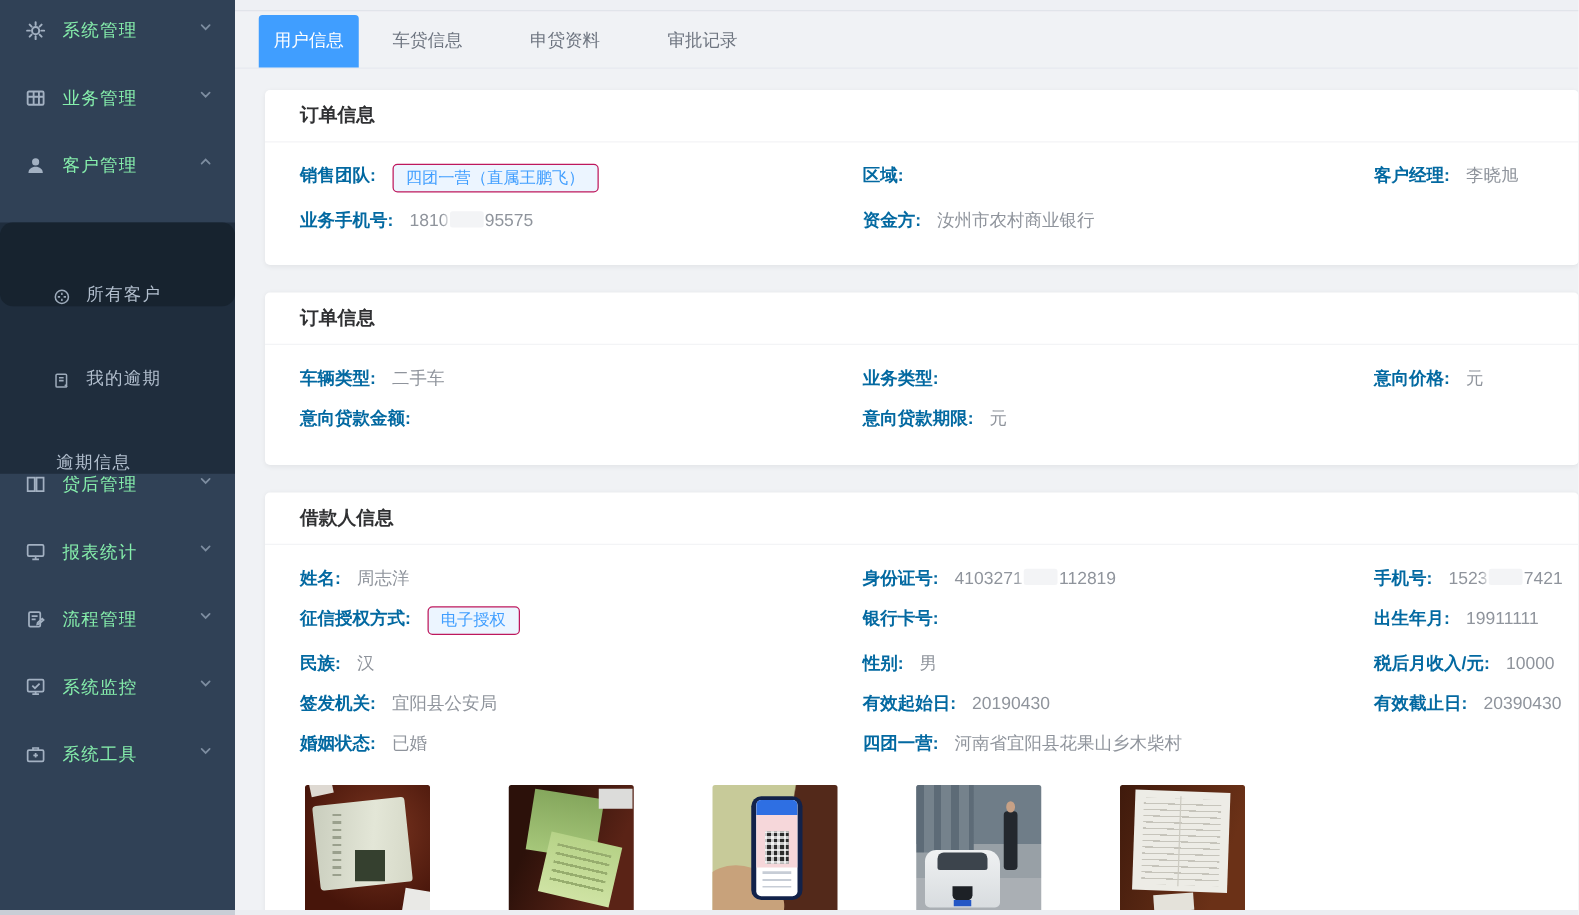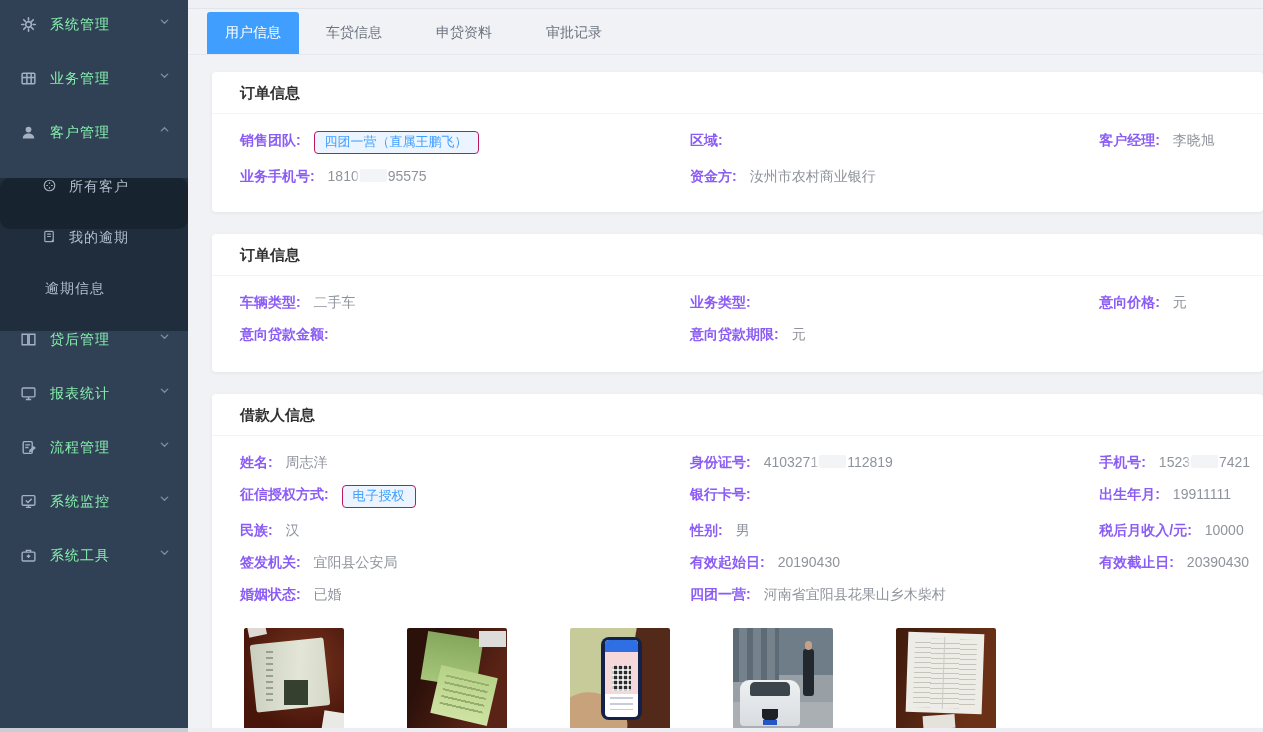--- a/index.html
+++ b/index.html
@@ -7,42 +7,42 @@
   .app { position: relative; width: 1263px; height: 732px; overflow: hidden; background: #f0f2f5; }
 
   
   .sidebar { position: absolute; left: 0; top: 0; bottom: 0; width: 188px; background: #304156; padding-top: 16px; z-index: 2; }
   .menu-item { height: 54px; display: flex; align-items: flex-start; padding: 0 18px 0 20px; color: #86efac; font-size: 14px; cursor: pointer; }
   .menu-item .mi-icon { width: 17px; height: 17px; margin-right: 13px; flex: none; color: #a3b1c2; }
   .menu-item .mi-label { flex: 1; letter-spacing: 1px; }
   .chev { width: 11px; height: 11px; color: #7d8da0; flex: none; }
   .mi-icon svg, .chev svg { width: 100%; height: 100%; display: block; }
   .submenu { background: #1f2d3d; }
-  .submenu-item { height: 51px; display: flex; align-items: flex-start; padding-left: 42px; color: #b2bfce; font-size: 14px; cursor: pointer; letter-spacing: 1px; border-radius: 10px; }
+  .submenu-item { height: 67px; display: flex; align-items: flex-end; padding-left: 42px; color: #b2bfce; font-size: 14px; cursor: pointer; letter-spacing: 1px; border-radius: 10px; }
   .submenu-item .mi-icon { width: 15px; height: 15px; margin-right: 12px; color: #9dabbb; }
   .submenu-item.darker { background: #17232f; }
   .submenu-item.noicon { padding-left: 45px; }
 
   
   .content { position: absolute; left: 188px; right: 0; top: 0; bottom: 0; background: #f0f2f5; overflow: hidden; }
   .topstrip { height: 9px; background: #eef0f4; border-bottom: 1px solid #e1e4ea; }
   .tabbar { display: flex; align-items: stretch; height: 43px; padding-left: 19px; margin-top: 3px; border-bottom: 1px solid #e6e9ef; }
   .tab { display: flex; align-items: center; padding: 0 27px; font-size: 14px; color: #6e7580; cursor: pointer; }
-  .tab.active { background: #409eff; color: #ffffff; padding: 0; width: 92px; justify-content: center; border-radius: 3px 3px 0 0; }
+  .tab.active { background: #409eff; color: #ffffff; padding: 0; width: 80px; justify-content: center; border-radius: 3px 3px 0 0; }
 
   .card { background: #ffffff; margin: 17px 0 0 24px; width: calc(100% - 24px); border-radius: 4px; box-shadow: 0 1px 4px rgba(0,0,0,.06); overflow: hidden; }
   .card + .card { margin-top: 22px; }
   .card-title { height: 42px; line-height: 42px; padding: 0 28px; font-size: 15px; font-weight: bold; color: #303133; border-bottom: 1px solid #f3f4f6; }
   .card.h1 { height: 140px; }
   .card.h2 { height: 138px; }
   .card.h3 { min-height: 360px; }
 
   .grid { display: grid; grid-template-columns: 44% 40% 1fr; padding: 10px 0 6px 28px; }
   .field { padding: 6px 0; font-size: 14px; line-height: 20px; white-space: nowrap; }
-  .lbl { font-weight: bold; color: #8b5cf6; margin-right: 9px; }
+  .lbl { font-weight: bold; color: #0369a1; margin-right: 9px; }
   .val { color: #8f949c; }
   .tag { display: inline-block; font-size: 13px; color: #409eff; background: #ecf5ff; border: 1px solid #be185d; border-radius: 4px; padding: 2px 10px 3px; line-height: 16px; vertical-align: -1px; }
   .redact { display: inline-block; width: 27px; height: 13px; background: #f3f4f6; border-radius: 2px; box-shadow: 0 0 4px 3px rgba(255,255,255,.95); vertical-align: -1px; margin: 0 1px; }
 
   
   .photos { display: flex; gap: 63px; margin: 12px 0 0 32px; }
   .pwrap { flex: none; width: 100px; }
   .photo { position: relative; width: 100px; height: 103px; overflow: hidden; border-radius: 2px; cursor: pointer; }
   .photo div { position: absolute; }
 

